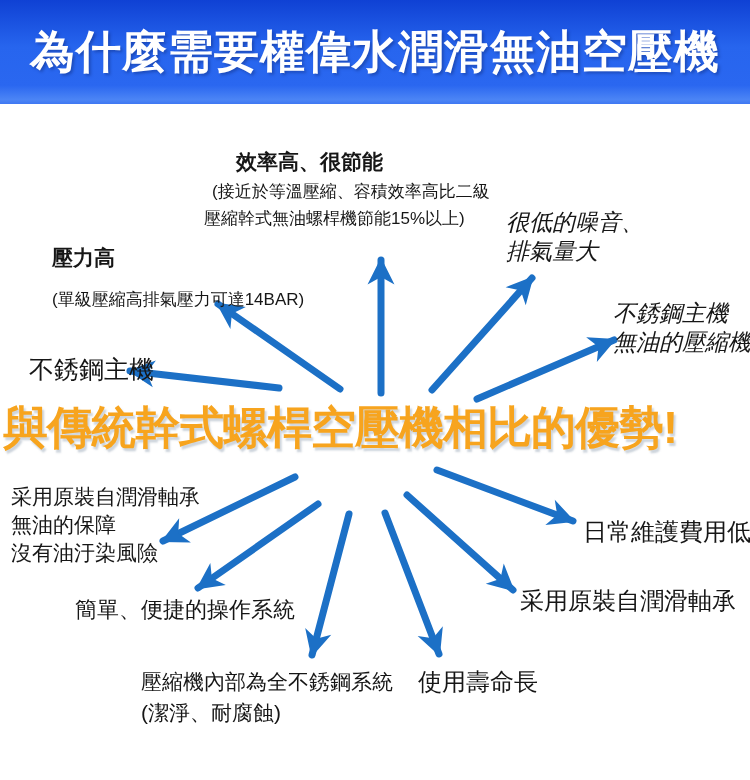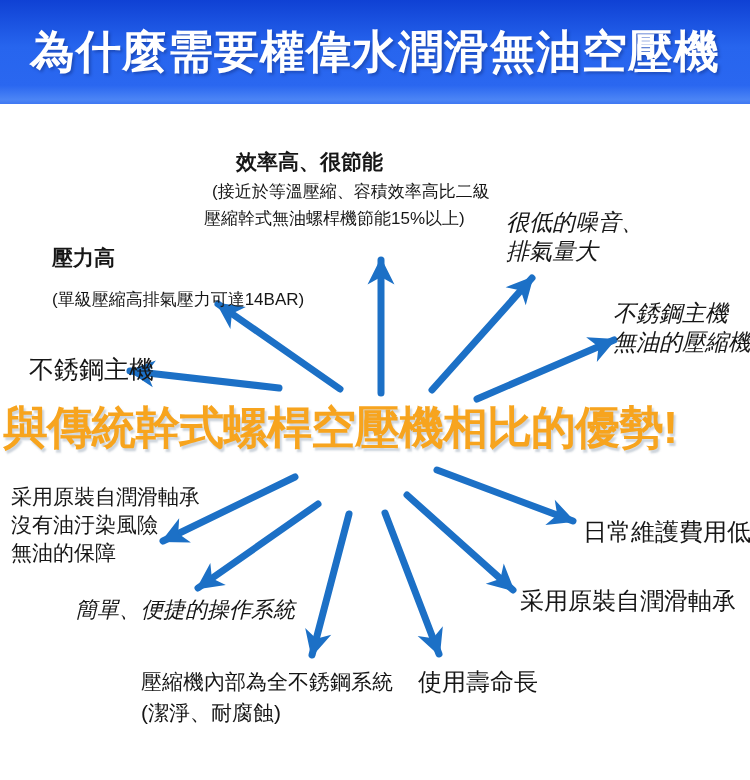--- a/index.html
+++ b/index.html
@@ -106,25 +106,25 @@
 
   <div class="lbl t-med" style="left:613px; top:299px;">
     <div>不銹鋼主機</div>
     <div>無油的壓縮機</div>
   </div>
 
   <div class="headline">與傳統幹式螺桿空壓機相比的優勢!</div>
 
   <div class="lbl t-blk" style="left:11px; top:483px;">
     <div>采用原裝自潤滑軸承</div>
+    <div>無油的保障</div>
     <div>沒有油汙染風險</div>
-    <div>無油的保障</div>
   </div>
 
-  <div class="lbl t-ops" style="left:75px; top:595px;font-style:italic;">簡單、便捷的操作系統</div>
+  <div class="lbl t-ops" style="left:75px; top:595px;">簡單、便捷的操作系統</div>
 
   <div class="lbl t-st" style="left:141px; top:666px;">
     <div>壓縮機內部為全不銹鋼系統</div>
     <div>(潔淨、耐腐蝕)</div>
   </div>
 
   <div class="lbl t-med2" style="left:418px; top:667px;">使用壽命長</div>
 
   <div class="lbl t-med2" style="left:520px; top:586px;">采用原裝自潤滑軸承</div>
 

